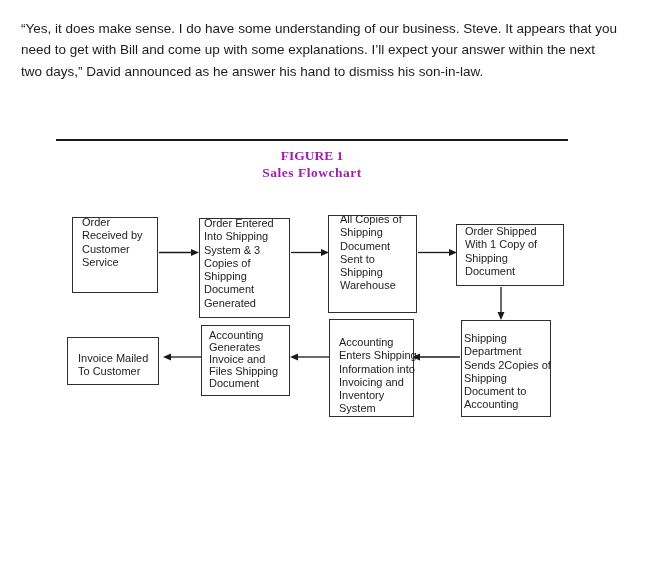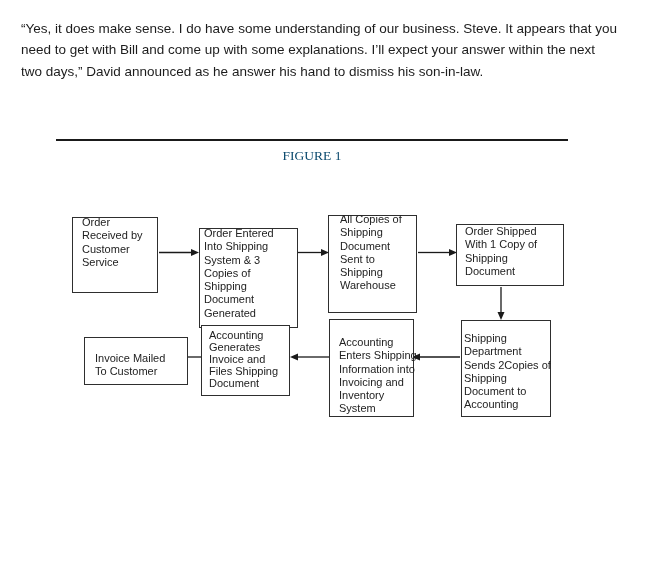--- a/index.html
+++ b/index.html
@@ -33,50 +33,50 @@
     height: 2px;
     background: #1a1a1a;
   }
   .figure-heading {
     position: absolute;
     left: 56px;
     top: 147px;
     width: 512px;
     text-align: center;
     font-family: "Liberation Serif", serif;
-    font-weight: normal;
+    font-weight: bold;
     font-size: 13.5px;
     line-height: 17px;
-    color: #0c4a6e;
+    color: #a21caf;
   }
   .figure-heading .fig-title { letter-spacing: 0.5px; }
   .fbox {
     position: absolute;
     box-sizing: border-box;
     border: 1px solid #2e2e2e;
     background: #ffffff;
     overflow: visible;
   }
   .fbox .btxt {
     font-size: 11px;
     line-height: 13.3px;
     white-space: pre;
     color: #222;
   }
   
   .box-a { left: 72px;  top: 217px; width: 86px; height: 76px; }
   .box-a .btxt { margin-top: -2px; padding-left: 9px; }
-  .box-b { left: 199px; top: 228px; width: 99px; height: 100px; }
+  .box-b { left: 199px; top: 218px; width: 91px; height: 100px; }
   .box-b .btxt { margin-top: -2px; padding-left: 4px; }
   .box-c { left: 328px; top: 215px; width: 89px; height: 98px; }
   .box-c .btxt { margin-top: -3px; padding-left: 11px; }
   .box-d { left: 456px; top: 224px; width: 108px; height: 62px; }
   .box-d .btxt { margin-top: 0px; padding-left: 8px; }
   
-  .box-e { left: 84px;  top: 337px; width: 104px; height: 48px; }
+  .box-e { left: 67px;  top: 337px; width: 92px; height: 48px; }
   .box-e .btxt { padding-top: 14px; padding-left: 10px; }
   .box-f { left: 201px; top: 325px; width: 89px; height: 71px; }
   .box-f .btxt { padding-top: 3px; padding-left: 7px; line-height: 12px; }
   .box-g { left: 329px; top: 319px; width: 85px; height: 98px; }
   .box-g .btxt { padding-top: 16px; padding-left: 9px; }
   .box-h { left: 461px; top: 320px; width: 90px; height: 97px; }
   .box-h .btxt { padding-top: 11px; padding-left: 2px; }
   .arrow-layer {
     position: absolute;
     left: 0; top: 0;
@@ -89,20 +89,21 @@
 <body>
 
 <div class="paragraph">“Yes, it does make sense. I do have some understanding of our business. Steve. It appears that you
 need to get with Bill and come up with some explanations. I’ll expect your answer within the next
 two days,” David announced as he answer his hand to dismiss his son-in-law.</div>
 
 <div class="rule"></div>
 
 <div class="figure-heading">
   <div>FIGURE 1</div>
+  <div class="fig-title">Sales Flowchart</div>
 </div>
 
 <svg class="arrow-layer" viewBox="0 0 662 569" xmlns="http://www.w3.org/2000/svg">
   <g stroke="#1a1a1a" stroke-width="1.3" fill="#1a1a1a">
 
     <g>
       <line x1="159" y1="252.5" x2="192" y2="252.5"></line>
       <polygon points="199,252.5 191,249 191,256" stroke="none"></polygon>
     </g>
     <g>

